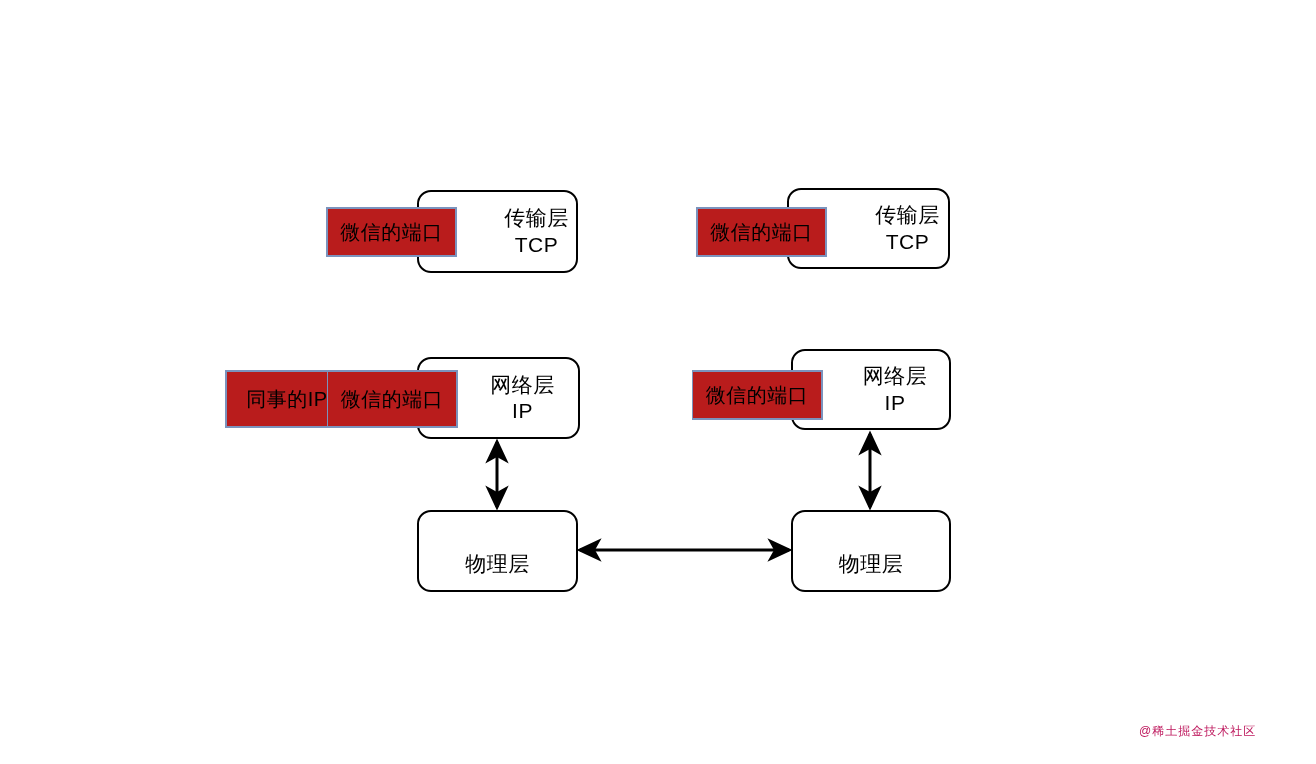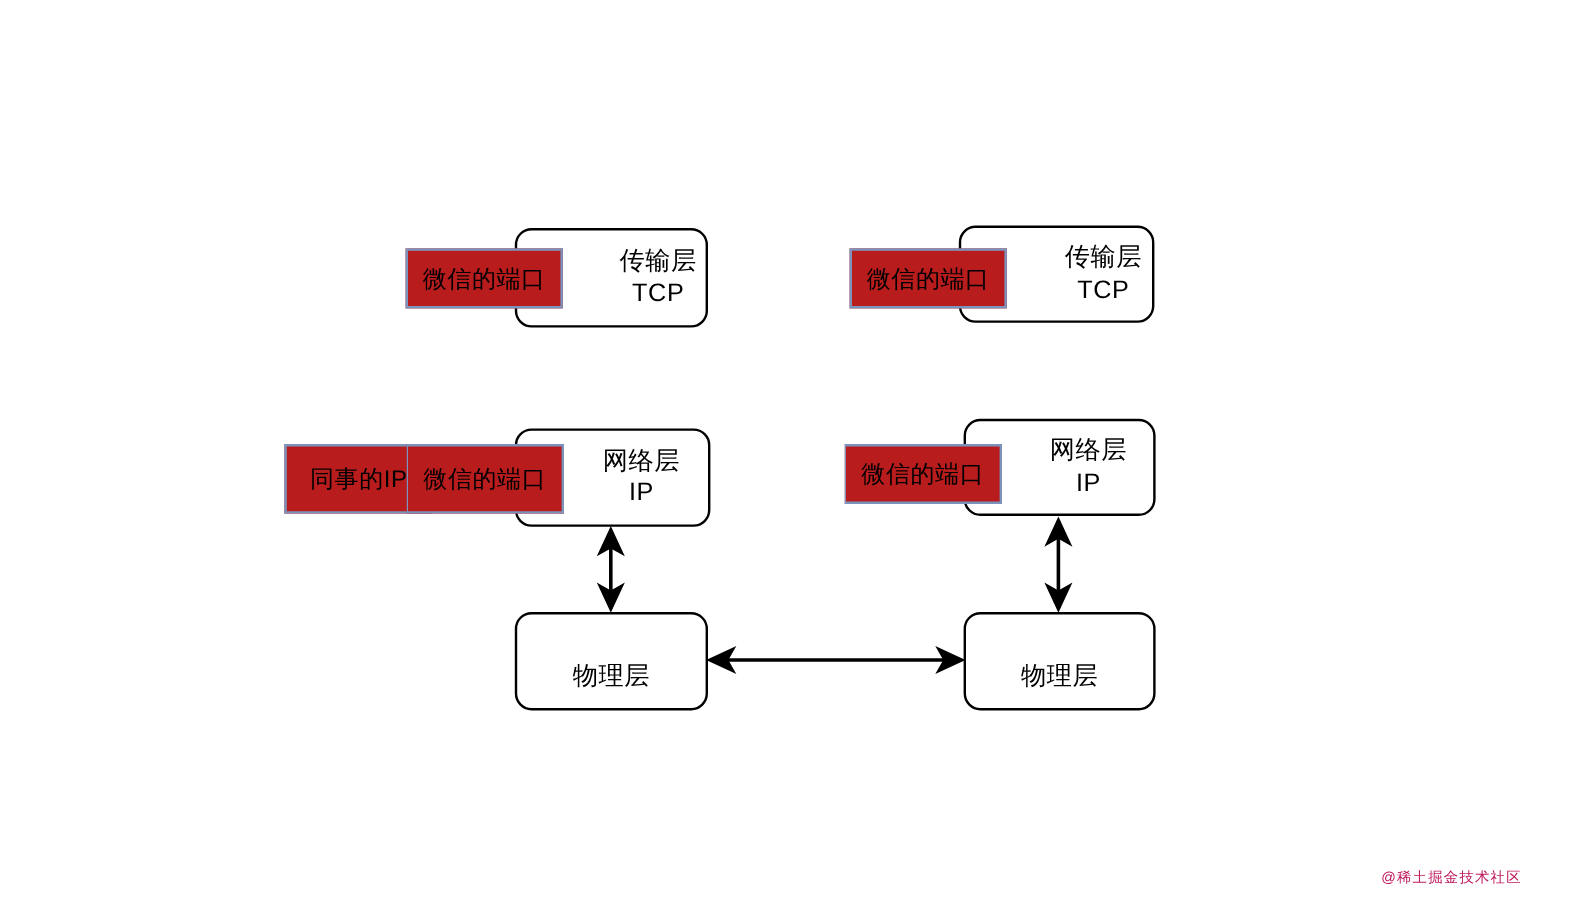--- a/index.html
+++ b/index.html
@@ -3,21 +3,21 @@
 <meta charset="utf-8">
 <style>
   html,body{margin:0;padding:0;}
   body{
     width:1316px;height:764px;
     background:#ffffff;
     font-family:"Liberation Sans","DejaVu Sans",sans-serif;
     overflow:hidden;
     position:relative;
   }
-  #canvas{position:absolute;left:16px;top:0;width:1268px;height:764px;}
+  #canvas{position:absolute;left:4px;top:0;width:1268px;height:764px;}
 
   
   .layer-box{
     position:absolute;
     box-sizing:border-box;
     background:#ffffff;
     border:2.5px solid #000000;
     border-radius:14px;
     z-index:3;
     display:flex;

